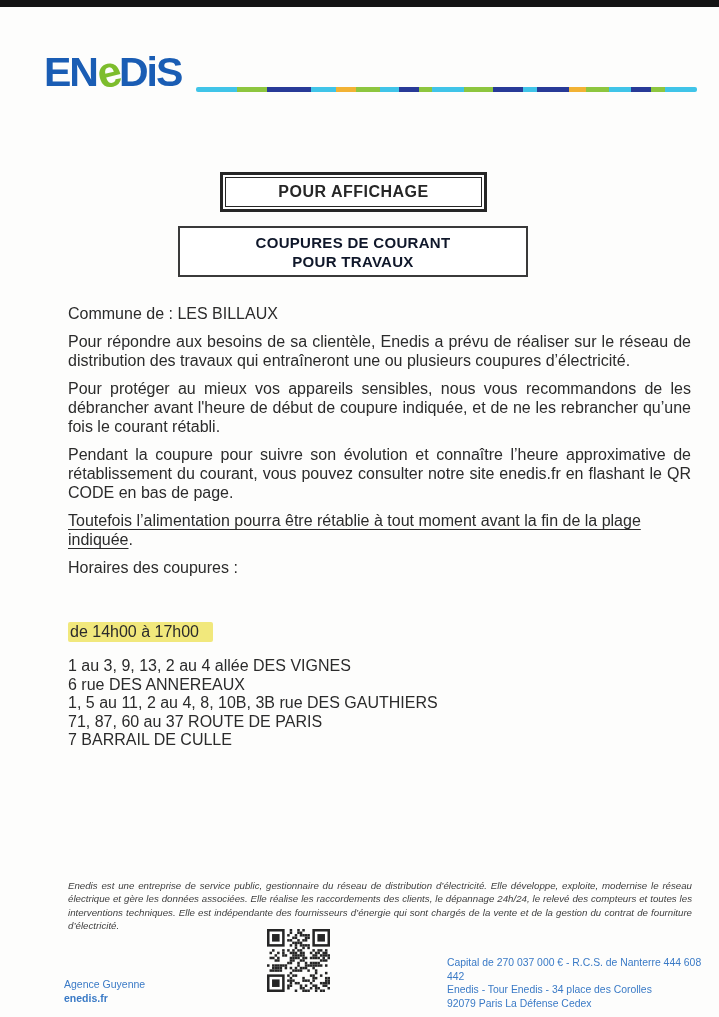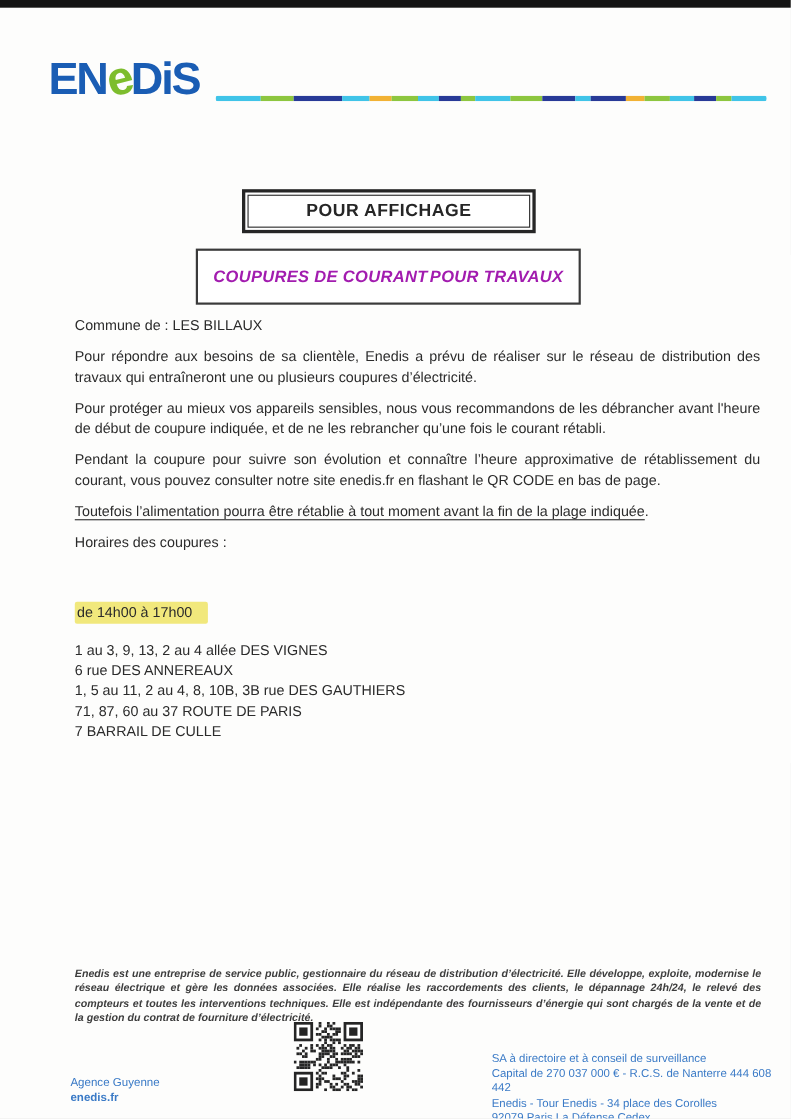--- a/index.html
+++ b/index.html
@@ -17,36 +17,36 @@
   .logo .p1,.logo .p2{color:var(--logo-blue);}
   .logo .acc{color:var(--logo-green);display:inline-block;transform:rotate(-14deg) translateY(1px);font-size:43px;}
   .brand-bar{position:absolute;left:196px;top:87px;width:501px;height:5px;display:flex;border-radius:2px;overflow:hidden;}
   .brand-bar i{display:block;height:100%;}
 
   
   .affichage-outer{position:absolute;left:220px;top:172px;width:267px;height:40px;border:3px solid #262626;padding:2px;background:#fff;}
   .affichage-inner{width:100%;height:100%;border:1px solid #262626;display:flex;align-items:center;justify-content:center;
     font-size:16px;font-weight:bold;color:#262626;letter-spacing:.5px;}
   .coupures-box{position:absolute;left:178px;top:226px;width:350px;height:51px;border:2px solid #3a3a3a;background:#fff;
-    display:flex;flex-direction:row;align-items:center;justify-content:center;gap:2px;
-    font-size:15px;font-weight:bold;color:#a21caf;letter-spacing:.3px;font-style:italic;}
+    display:flex;flex-direction:column;align-items:center;justify-content:center;gap:2px;
+    font-size:15px;font-weight:bold;color:#0f172a;letter-spacing:.3px;}
 
   
-  .content{position:absolute;left:68px;top:286px;width:623px;color:var(--ink);font-size:13px;line-height:19px;}
+  .content{position:absolute;left:68px;top:304px;width:623px;color:var(--ink);font-size:16px;line-height:19px;}
   .content p{margin-bottom:9px;}
   .just{text-align:justify;}
   .u{text-decoration:underline;text-underline-offset:3px;}
   .schedule-label{margin-bottom:26px !important;}
   .hl-line{display:inline-block;background:var(--highlight);padding:0 14px 1px 2px;border-radius:2px;}
   .highlight-block{margin-bottom:15px;}
   .districts div{line-height:18.5px;}
 
   
   .legal{position:absolute;left:68px;top:879px;width:624px;font-size:9.7px;font-style:italic;color:#3d3d3d;
-    line-height:13.4px;text-align:justify;font-weight:bold;}
+    line-height:13.4px;text-align:justify;}
   .qr{position:absolute;left:267px;top:929px;width:63px;height:63px;}
   .agency{position:absolute;left:64px;top:977px;color:var(--footer-blue);font-size:10.5px;line-height:14px;}
   .agency .site{font-weight:bold;}
   .company{position:absolute;left:447px;top:956px;color:var(--footer-blue);font-size:10.4px;line-height:13.6px;}
 </style>
 </head>
 <body>
 
 <div class="page">
   <div class="scan-edge"></div>
@@ -316,18 +316,17 @@
       <rect x="1" y="19" width="5" height="5" fill="#fff"></rect>
       <rect x="2" y="20" width="3" height="3" fill="#252525"></rect>
     </svg>
 
   <div class="agency">
     <div>Agence Guyenne</div>
     <div class="site">enedis.fr</div>
   </div>
 
   <div class="company">
-      <div>SA à directoire et à conseil de surveillance</div>
       <div>Capital de 270 037 000 € - R.C.S. de Nanterre 444 608 442</div>
       <div>Enedis - Tour Enedis - 34 place des Corolles</div>
       <div>92079 Paris La Défense Cedex</div>
     </div>
 </div>
 
 </body></html>

